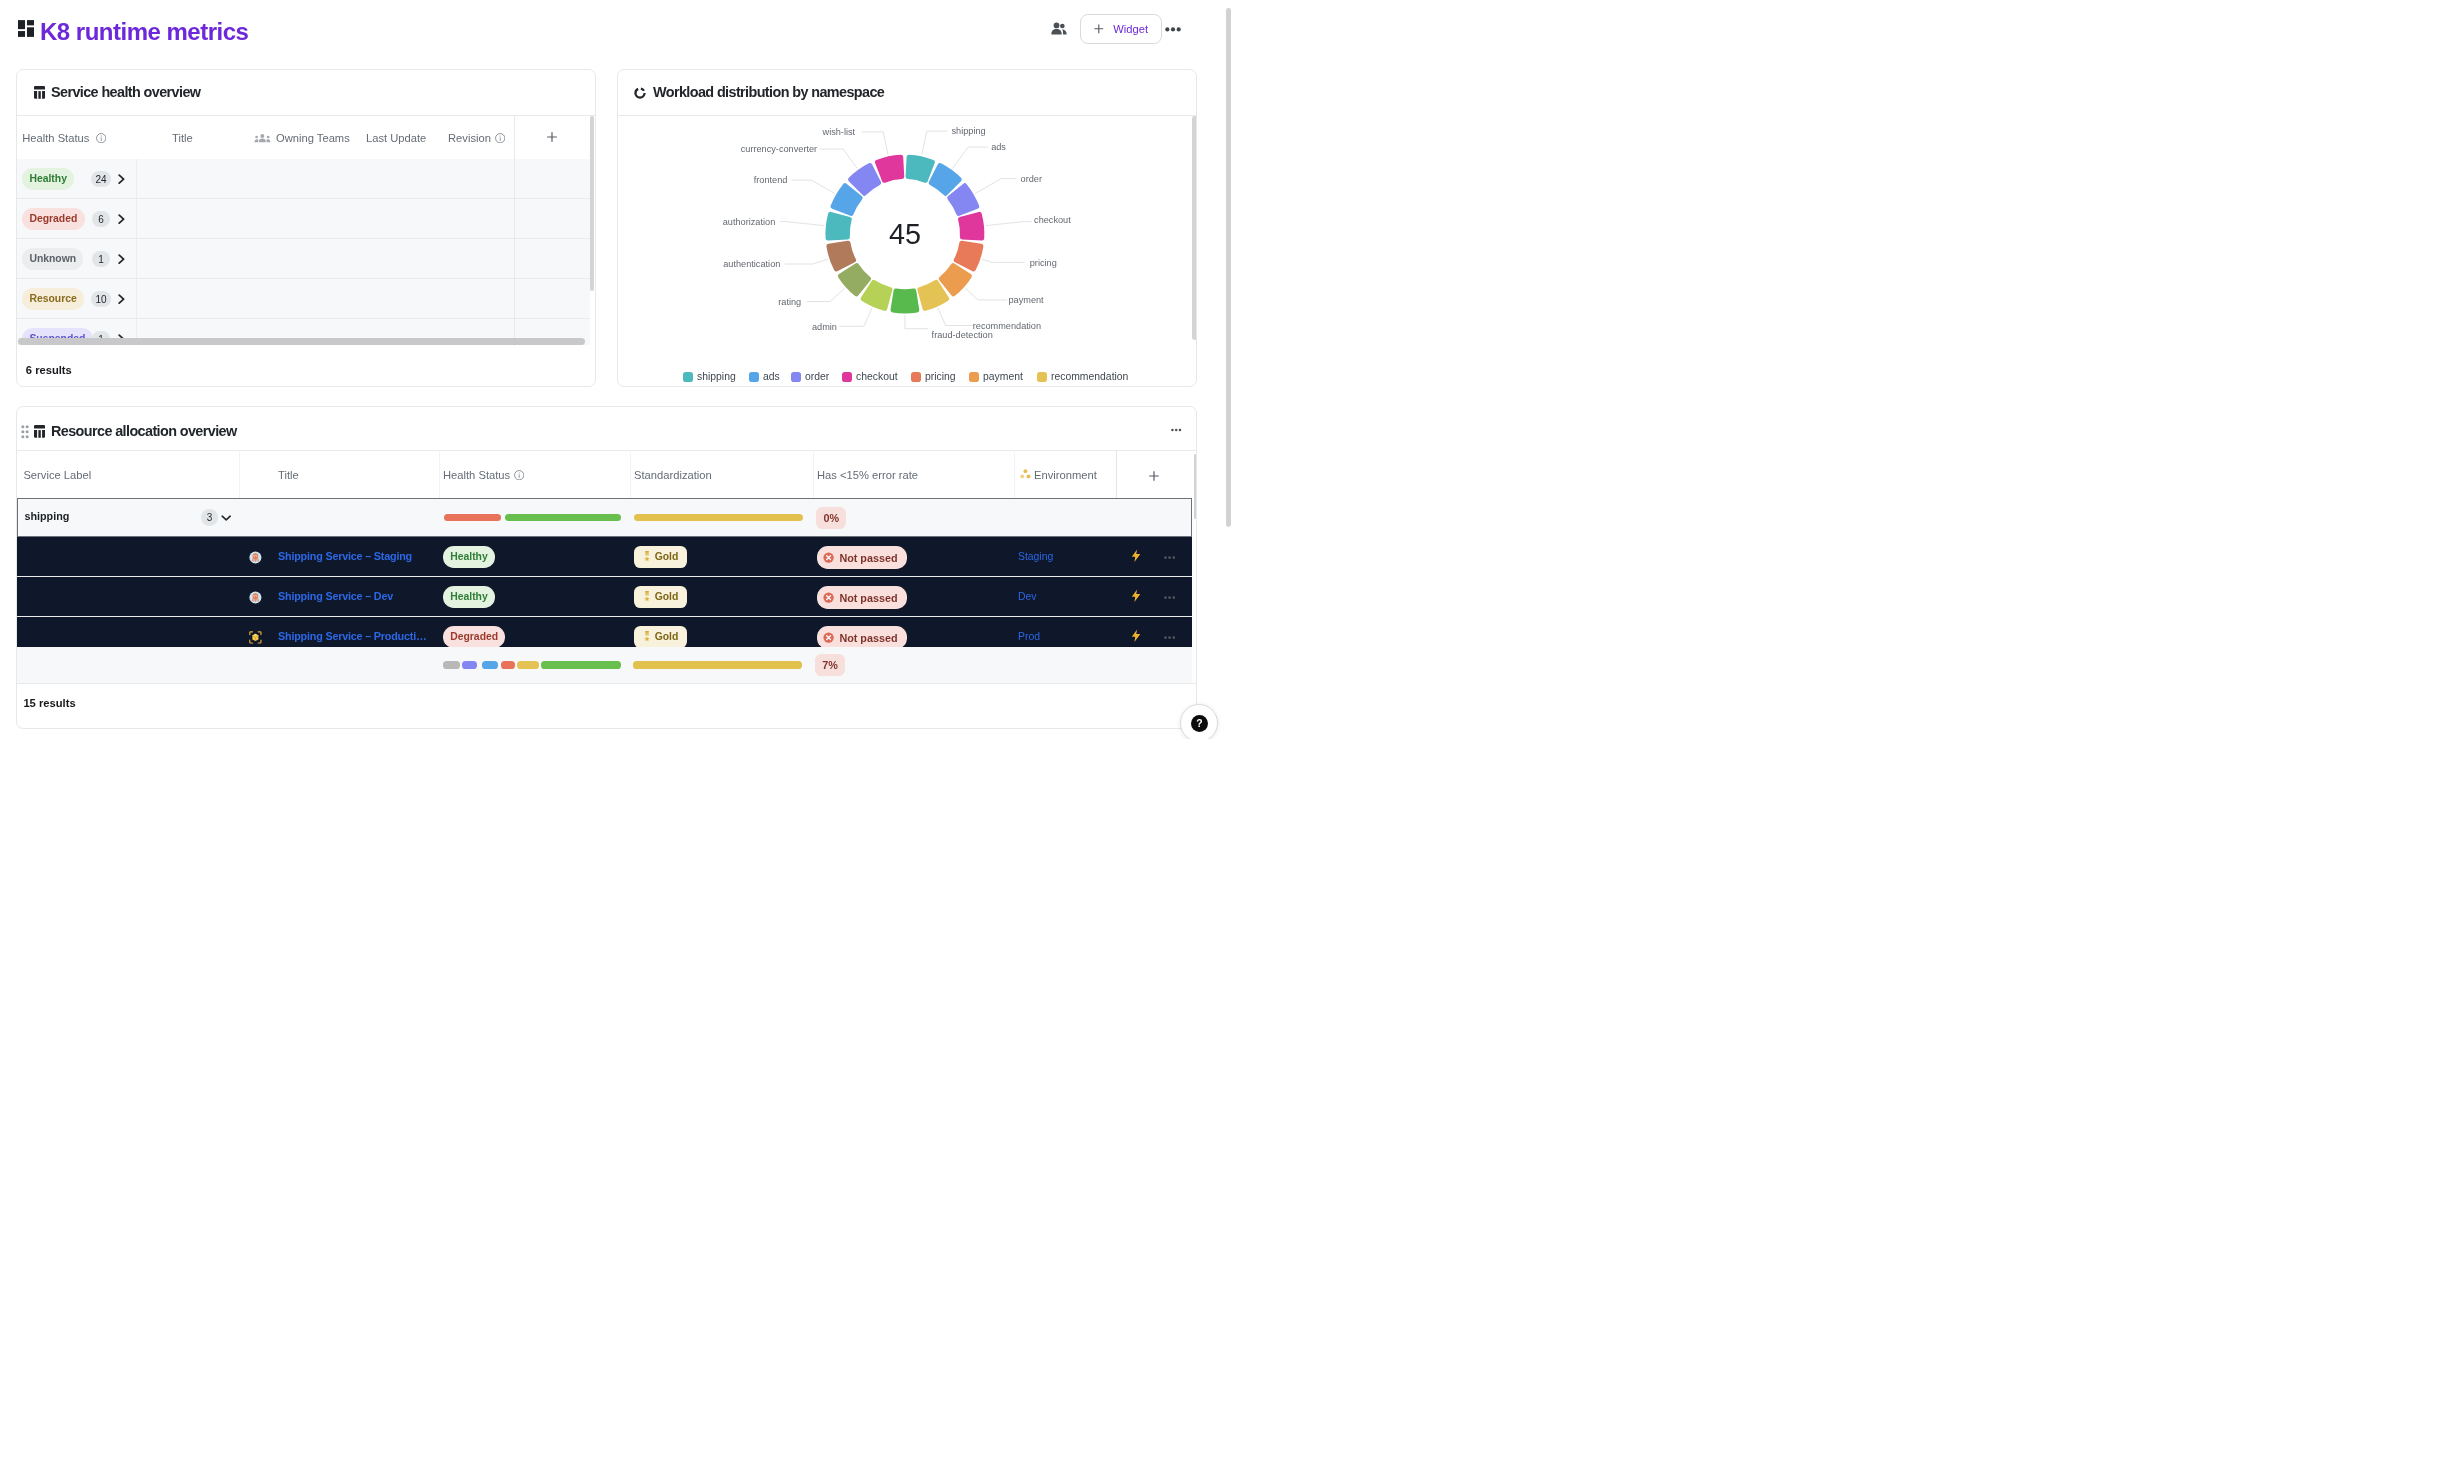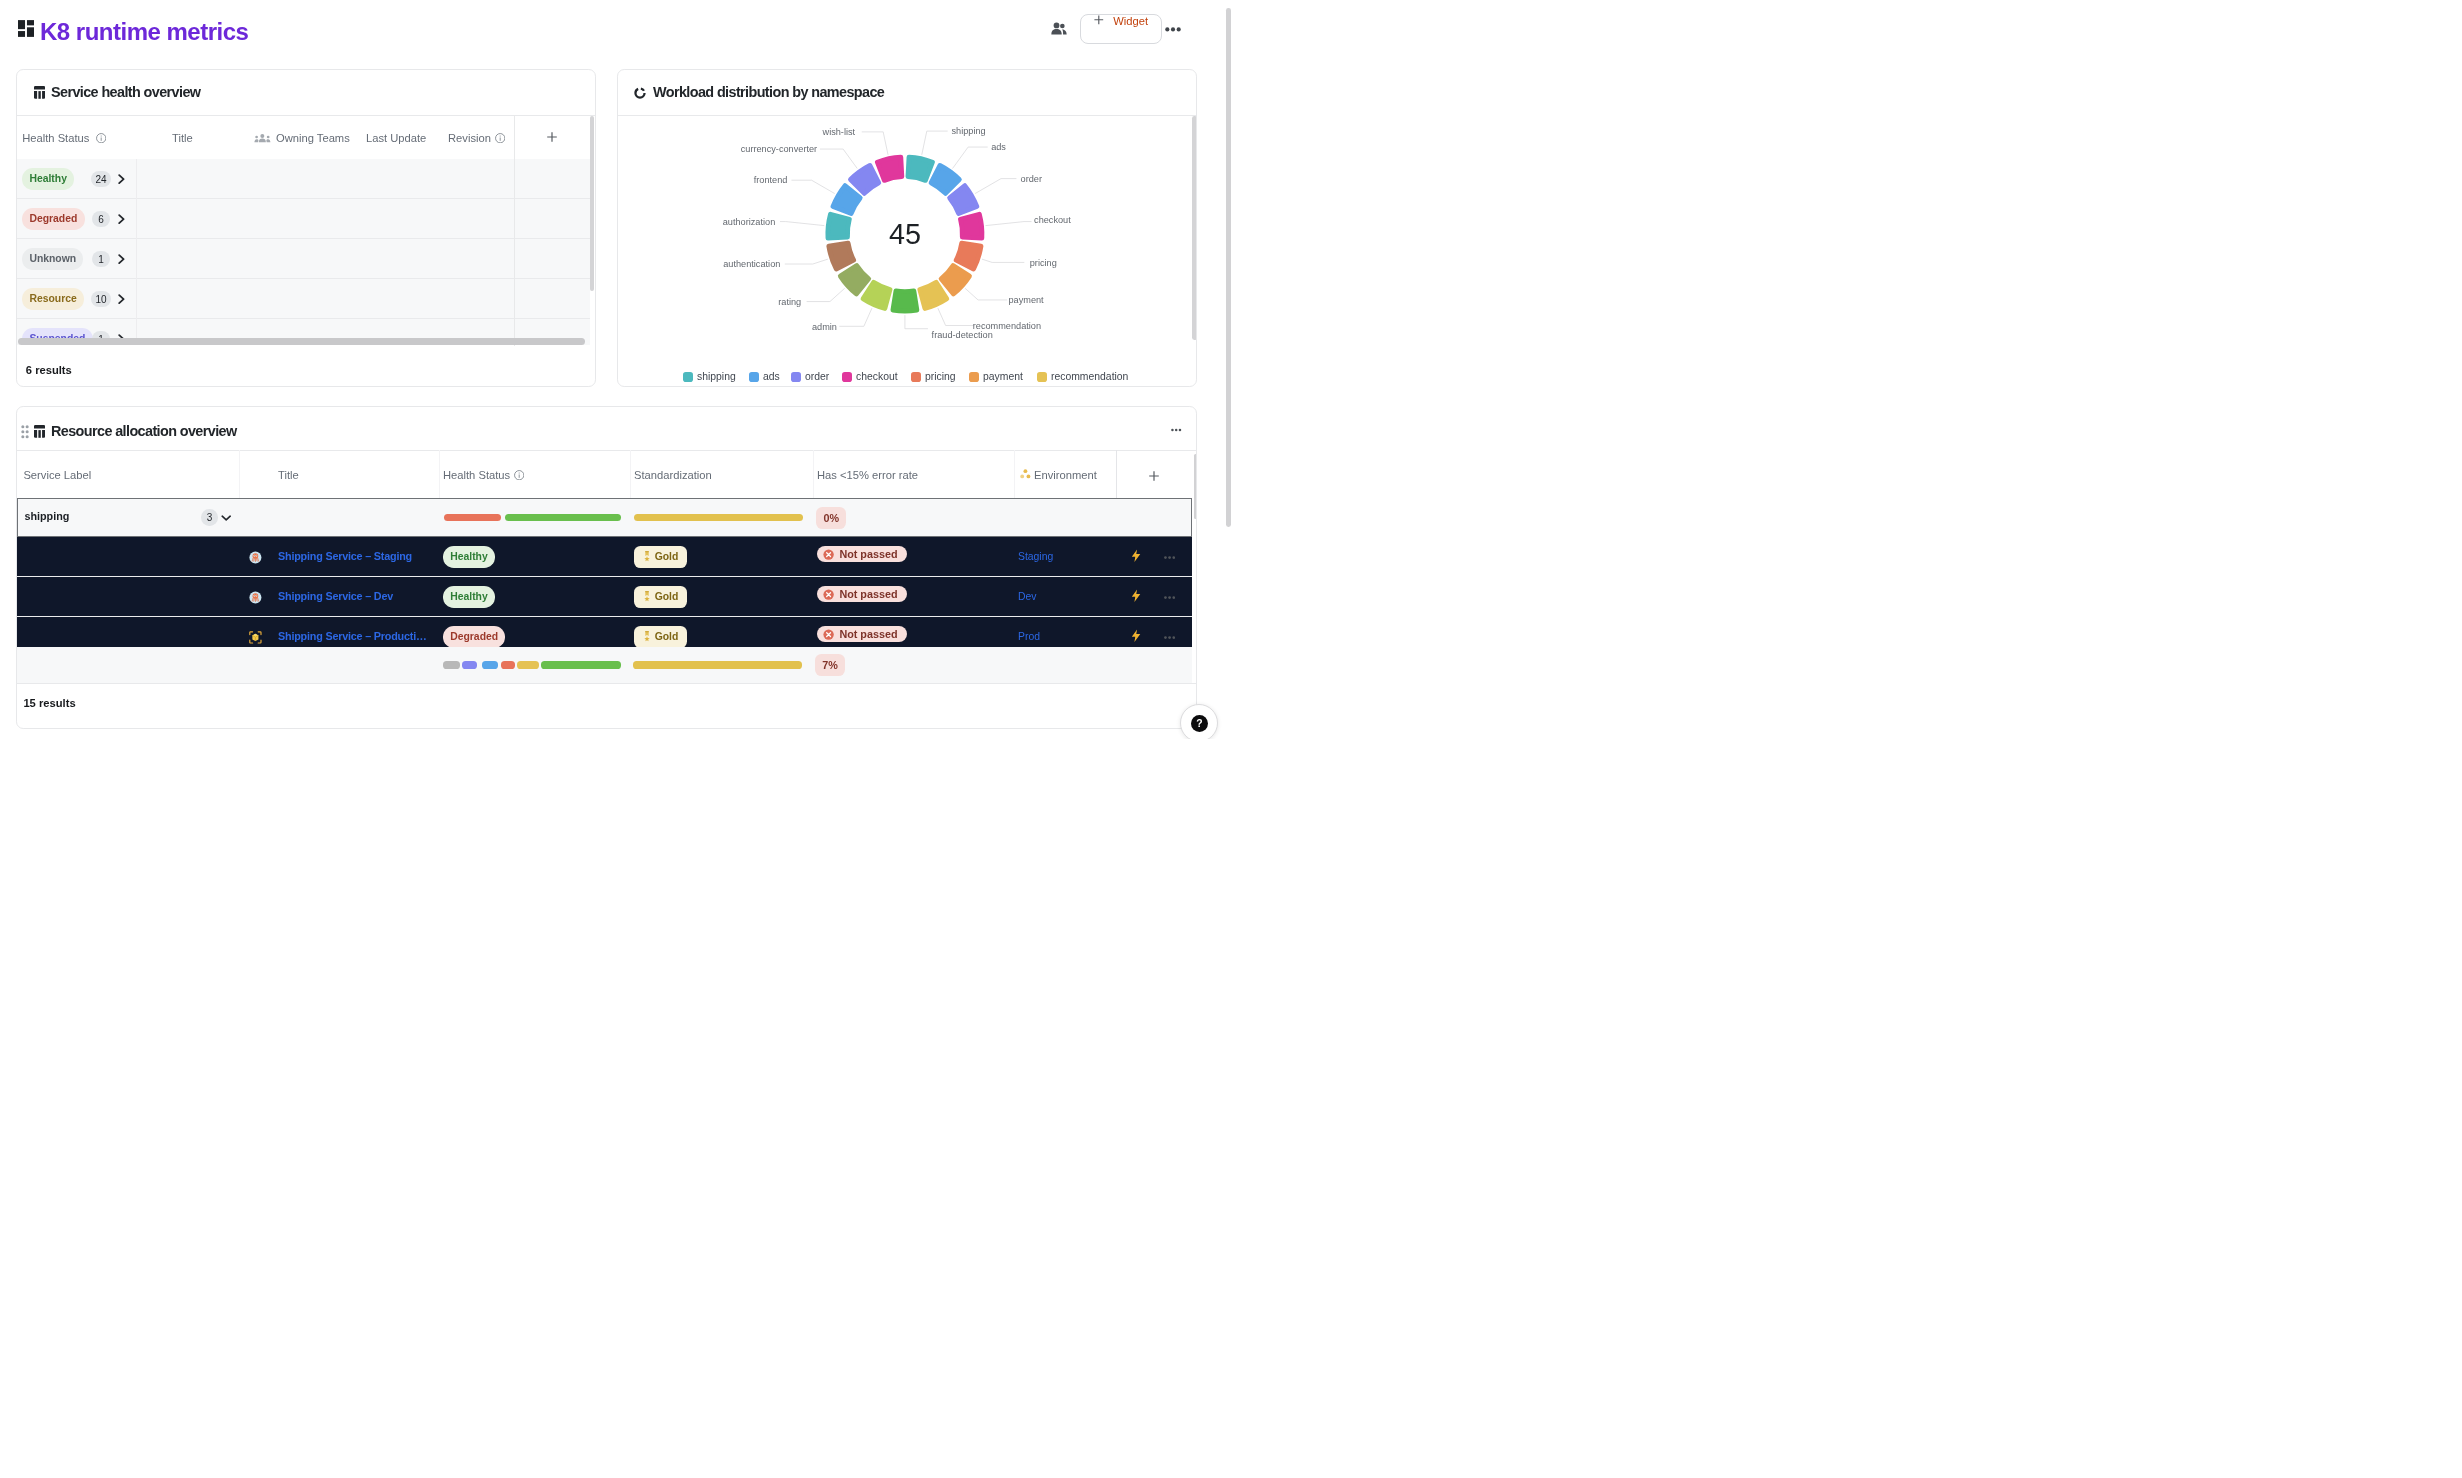--- a/index.html
+++ b/index.html
@@ -15,42 +15,42 @@
 .lrow { position:absolute; left:0; width:573px; height:40px; background:#f7f8f9; border-bottom:0.8px solid #e9eaec; }
 .lrow .chip { position:absolute; left:5.2px; top:9.2px; }
 .lrow .cslot { position:absolute; left:63px; top:12px; width:42px; display:flex; justify-content:center; }
 .lrow .chev { position:absolute; left:101px; top:14.8px; }
 .brow { position:absolute; left:0; width:1175px; background:#0f172a; border-bottom:0.8px solid #eaebed; }
 .bicon { position:absolute; left:232px; top:14px; }
 .btitle { position:absolute; left:261px; top:12.8px; font-size:10.8px; font-weight:700; color:#2c67e4; letter-spacing:-0.2px; }
 .benv { position:absolute; left:1001px; top:13.6px; font-size:10.4px; font-weight:400; color:#2c67e4; }
 .bchip { position:absolute; left:426px; top:9.2px; }
 .goldchip { position:absolute; left:617px; top:9.2px; width:53px; height:21.6px; border-radius:6.4px; background:#f8f2dc; display:flex; align-items:center; justify-content:center; gap:4px; font-size:10.4px; font-weight:600; color:#7d6513; }
-.npchip { position:absolute; left:800px; top:9.2px; height:16px; border-radius:10.8px; background:#f9e0dd; display:flex; align-items:center; padding:0 9.6px 0 6.4px; gap:4.8px; font-size:10.8px; font-weight:600; color:#7e332a; }
+.npchip { position:absolute; left:800px; top:9.2px; height:23px; border-radius:10.8px; background:#f9e0dd; display:flex; align-items:center; padding:0 9.6px 0 6.4px; gap:4.8px; font-size:10.8px; font-weight:600; color:#7e332a; }
 .bolt { position:absolute; left:1114px; top:12px; }
 .rdots { position:absolute; left:1147px; top:18.5px; }
 .info { fill:none; stroke:#8a9097; stroke-width:1.2px; }
 </style>
 </head>
 <body>
 
 <svg class="abs" style="left:17.6px;top:20px" width="16" height="17" viewBox="0 0 20 21">
   <rect x="0" y="0" width="8.8" height="11.3" fill="#1d2125"></rect>
   <rect x="0" y="13.7" width="8.8" height="7.3" fill="#1d2125"></rect>
   <rect x="11.2" y="0" width="8.8" height="6.6" fill="#1d2125"></rect>
   <rect x="11.2" y="9" width="8.8" height="12" fill="#1d2125"></rect>
 </svg>
 <div class="abs" style="left:40px;top:18.4px;font-size:24px;font-weight:700;color:#6d28d9;letter-spacing:-0.5px">K8 runtime metrics</div>
 <svg class="abs" style="left:1051px;top:21.6px" width="16" height="13.6" viewBox="0 0 20 17" fill="#4b5056">
   <circle cx="6.9" cy="4.3" r="3.6"></circle>
   <path d="M0.4 15.6 C0.4 10.9 3.1 8.7 6.9 8.7 C10.7 8.7 13.4 10.9 13.4 15.6 Z"></path>
   <circle cx="14.2" cy="5" r="2.9"></circle>
   <path d="M14.6 9.2 C17.7 9.9 19.6 12.1 19.6 15.6 L15.1 15.6 C15.1 12.9 14.9 10.6 14.2 9.3 Z"></path>
 </svg>
-<div class="abs" style="left:1080px;top:14px;width:82px;height:29.5px;border:0.8px solid #d8dade;border-radius:8px;display:flex;align-items:flex-start;justify-content:center;gap:9.6px;color:#c2410c">
+<div class="abs" style="left:1080px;top:14px;width:82px;height:29.5px;border:0.8px solid #d8dade;border-radius:8px;display:flex;align-items:center;justify-content:center;gap:9.6px;color:#6d28d9">
   <svg width="9.6" height="9.6" viewBox="0 0 12 12">
       <path d="M6 0.5 V11.5 M0.5 6 H11.5" stroke="#55595f" stroke-width="1.4"></path>
     </svg>
   <span style="font-size:11.2px">Widget</span>
 </div>
 <svg class="abs" style="left:1165px;top:27px" width="16" height="4.8" viewBox="0 0 20 6" fill="#3f444a">
   <circle cx="2.9" cy="3" r="2.6"></circle>
     <circle cx="10" cy="3" r="2.6"></circle>
     <circle cx="17.1" cy="3" r="2.6"></circle>
 </svg>

